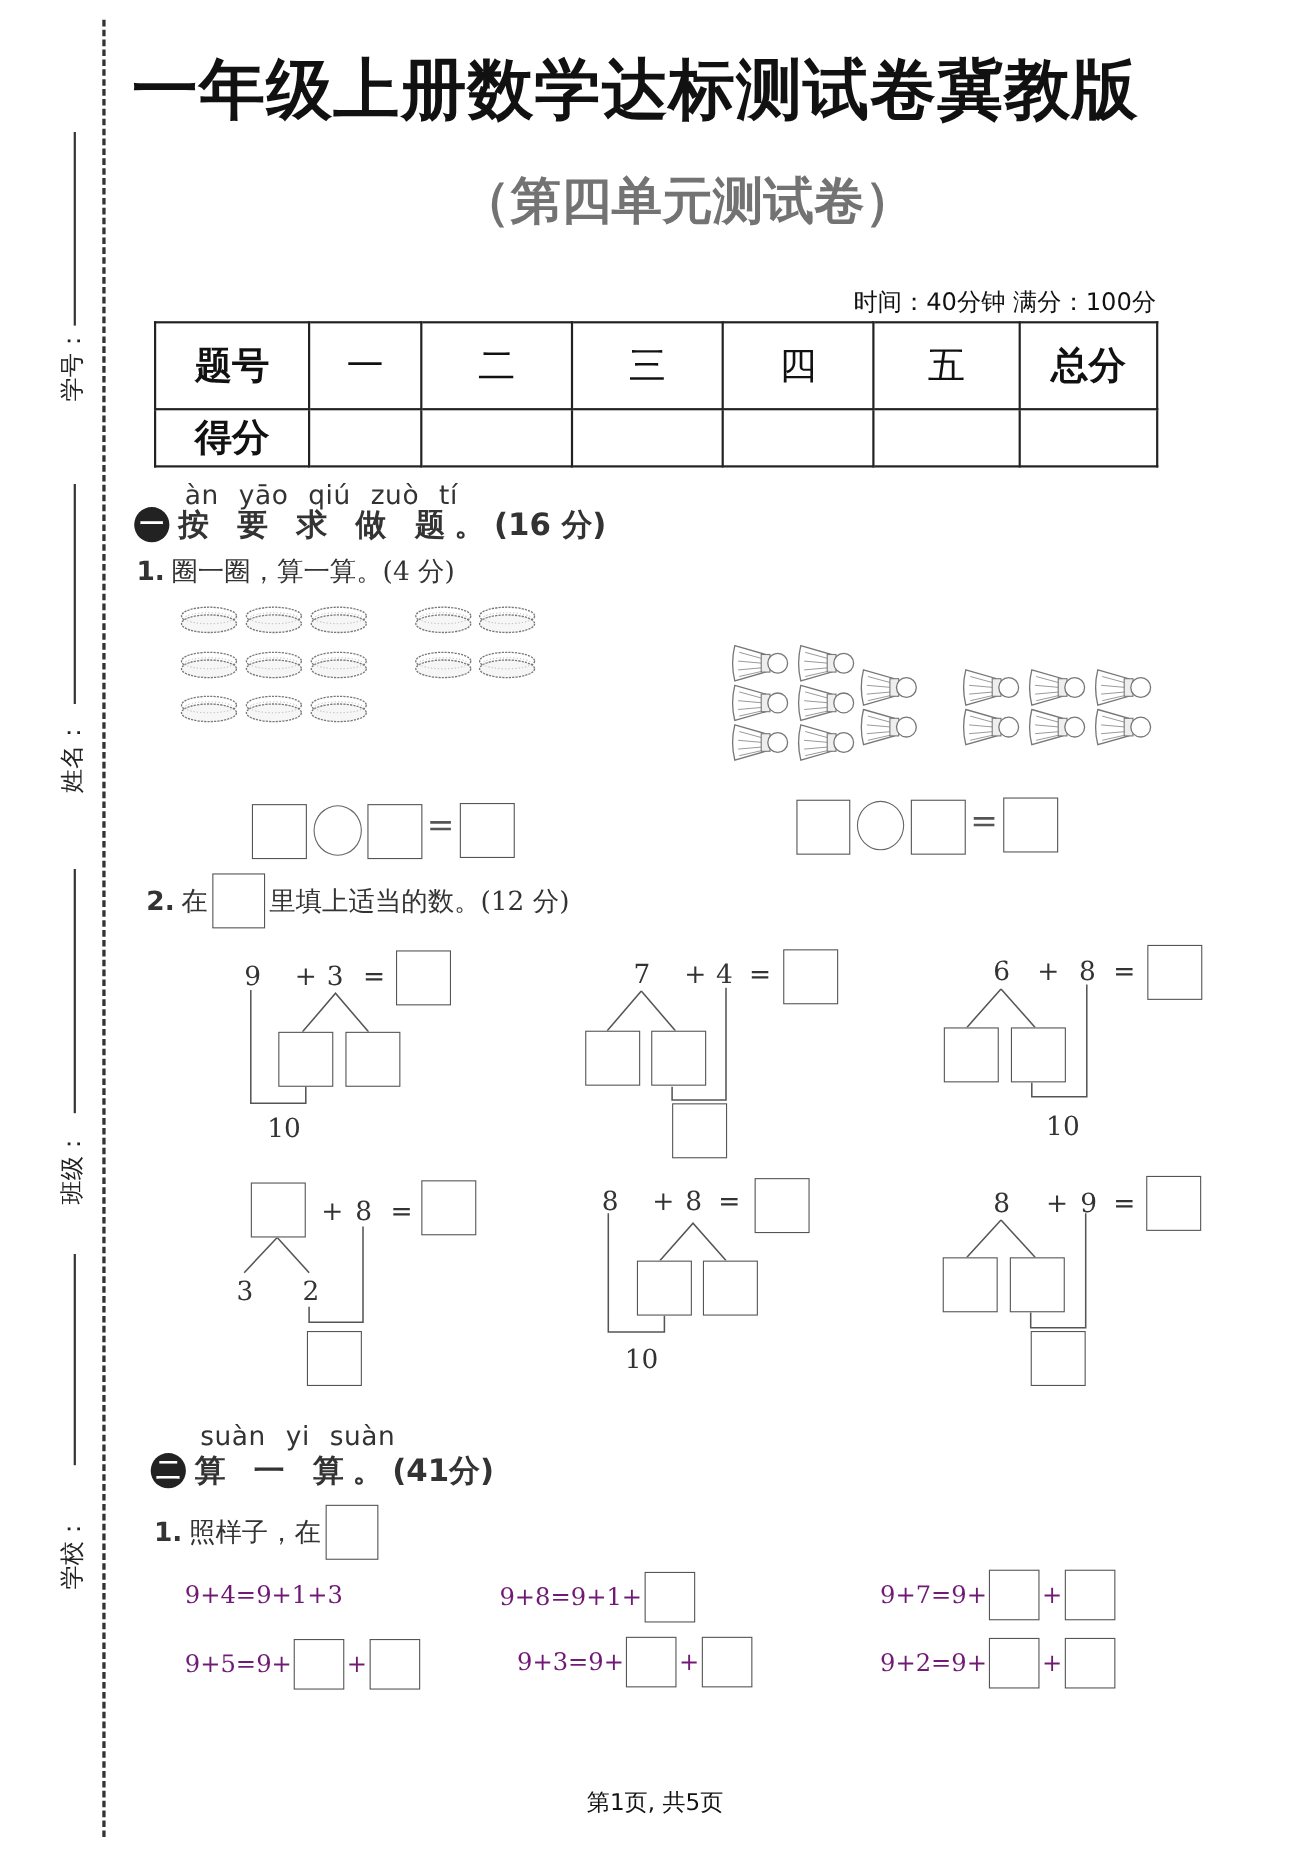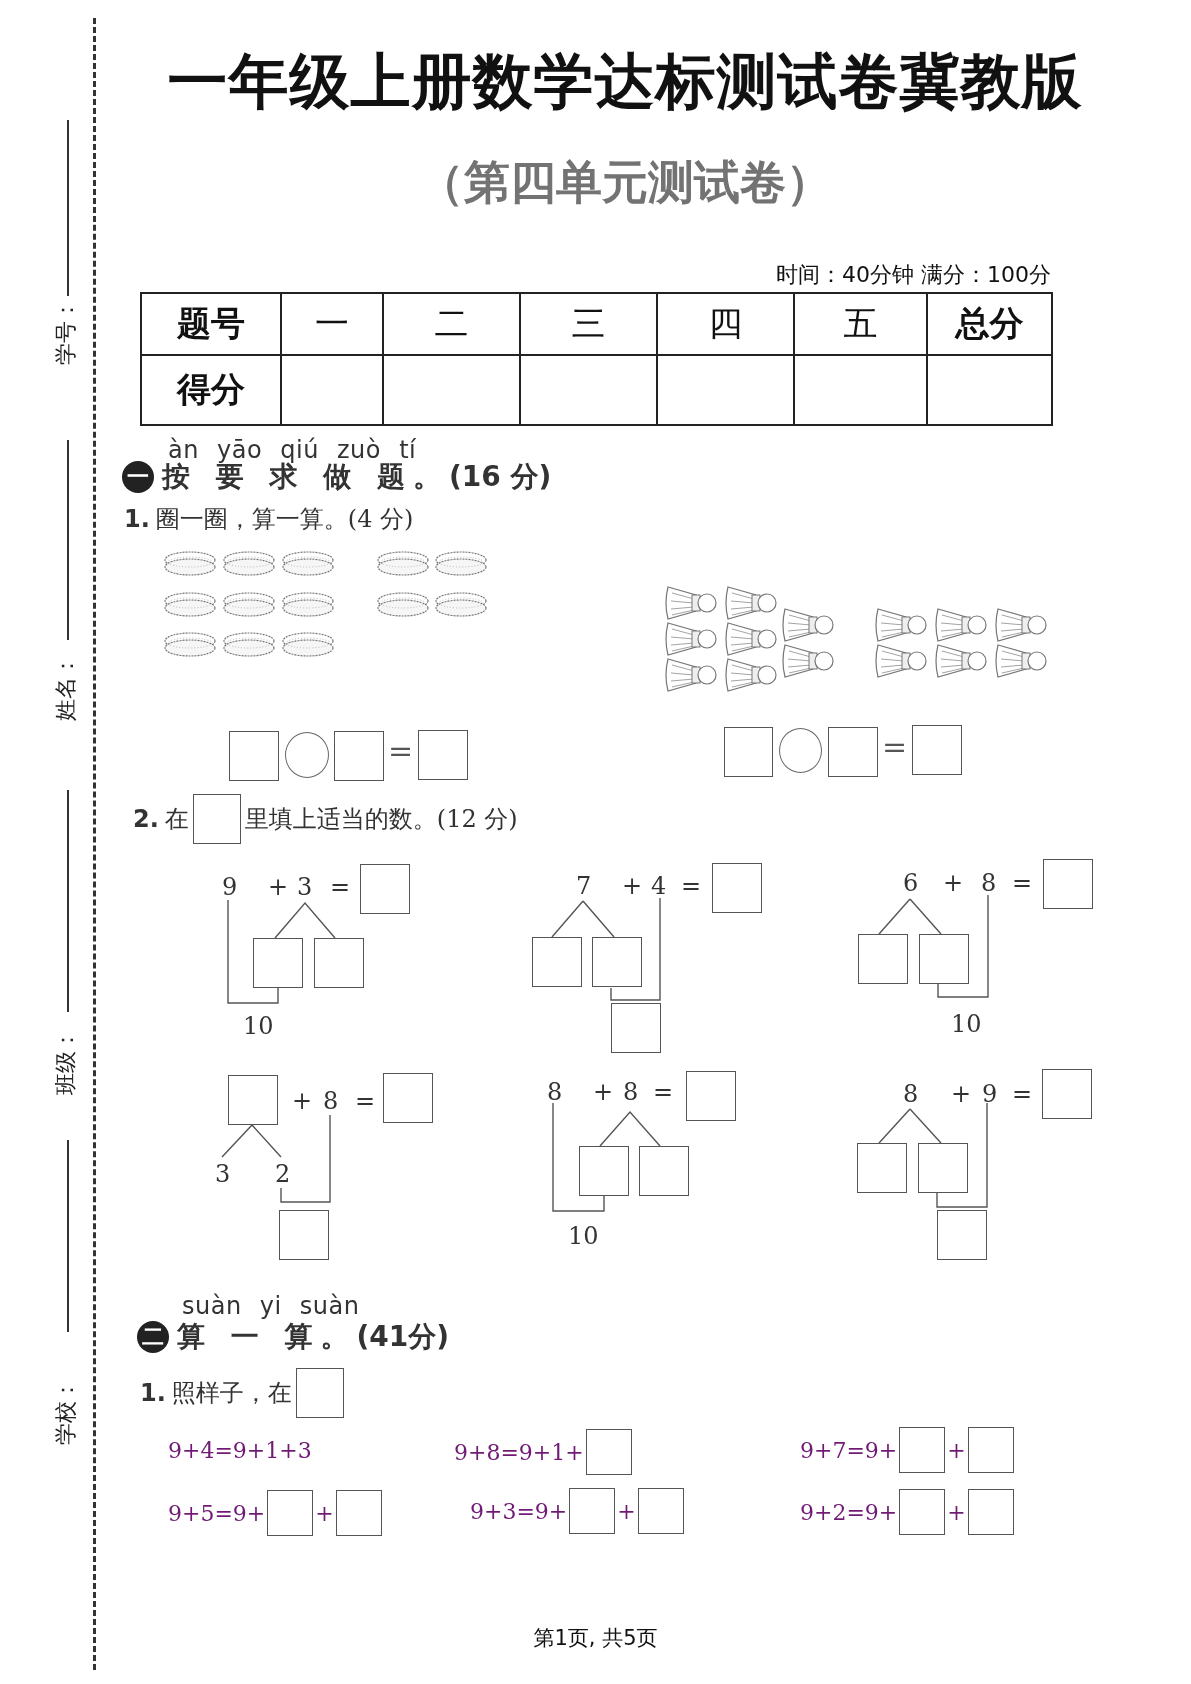--- a/index.html
+++ b/index.html
@@ -3,21 +3,21 @@
 <meta charset="utf-8">
 <style>
   html, body { margin:0; padding:0; }
   body { width:1191px; height:1684px; position:relative; background:#ffffff; overflow:hidden;
          font-family:"DejaVu Sans", sans-serif; color:#222; }
   .dash-line { position:absolute; left:93px; top:18px; width:0; height:1652px;
                border-left:3px dashed #333; }
   .side-line { position:absolute; left:67px; width:2px; background:#333; }
   .side-label { position:absolute; left:36px; width:60px; height:30px; transform:rotate(-90deg);
                 transform-origin:center; font-size:22px; text-align:center; color:#222; white-space:nowrap; }
-  .title { position:absolute; left:120px; width:1010px; top:42px; text-align:center;
+  .title { position:absolute; left:120px; width:1010px; top:42px; text-align:left;
            font-family:"DejaVu Sans", sans-serif; font-size:60px; font-weight:bold; letter-spacing:1px; color:#111; }
   .subtitle { position:absolute; left:120px; width:1010px; top:152px; text-align:center;
               font-family:"DejaVu Sans", sans-serif; font-size:46px; font-weight:bold; color:#737373; }
   .meta { position:absolute; right:140px; top:260px; font-size:22px; color:#111; }
   table.score { position:absolute; left:140px; top:292px; width:911px; height:124px;
                 border-collapse:collapse; table-layout:fixed; }
   table.score td { border:2px solid #222; text-align:center; font-family:"DejaVu Serif", serif;
                    font-size:34px; font-weight:bold; color:#111; padding:0; }
   .pinyin { position:absolute; font-size:24px; color:#333; word-spacing:10px; letter-spacing:0.5px; }
   .sec-head { position:absolute; font-size:28px; font-weight:bold; color:#333; letter-spacing:8px; display:flex; align-items:center; }
@@ -58,30 +58,30 @@
   <colgroup>
     <col style="width:140px">
       <col style="width:102px">
       <col style="width:137px">
       <col style="width:137px">
     <col style="width:137px">
       <col style="width:133px">
       <col style="width:125px">
   </colgroup>
   <tbody>
-      <tr style="height:62px">
+      <tr style="height:79px">
     <td>题号</td>
     <td style="font-weight:normal">一</td>
     <td style="font-weight:normal">二</td>
     <td style="font-weight:normal">三</td>
     <td style="font-weight:normal">四</td>
     <td style="font-weight:normal">五</td>
     <td>总分</td>
   </tr>
-  <tr style="height:70px">
+  <tr style="height:52px">
     <td>得分</td>
     <td></td>
     <td></td>
     <td></td>
     <td></td>
     <td></td>
     <td></td>
   </tr>
 </tbody>
   </table>

